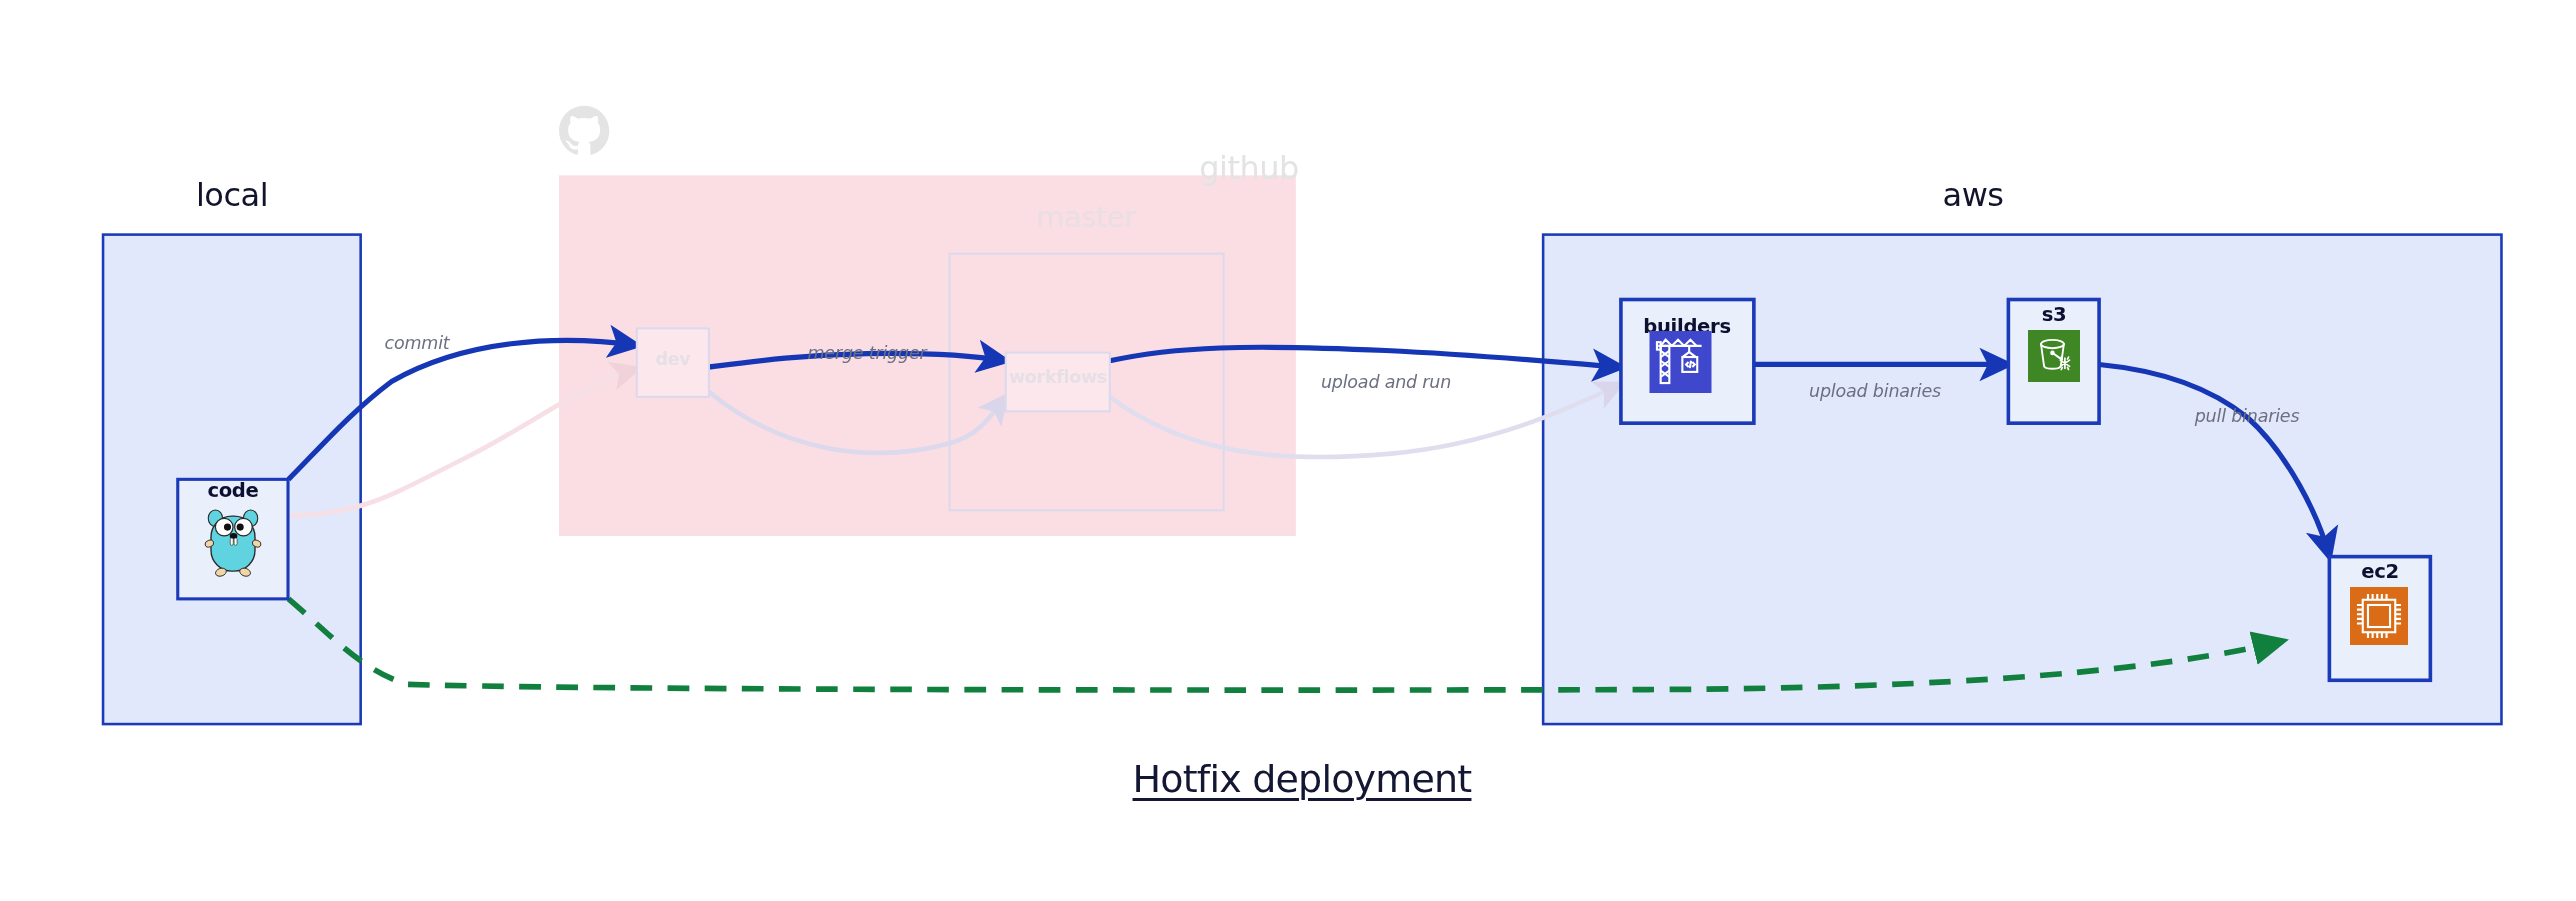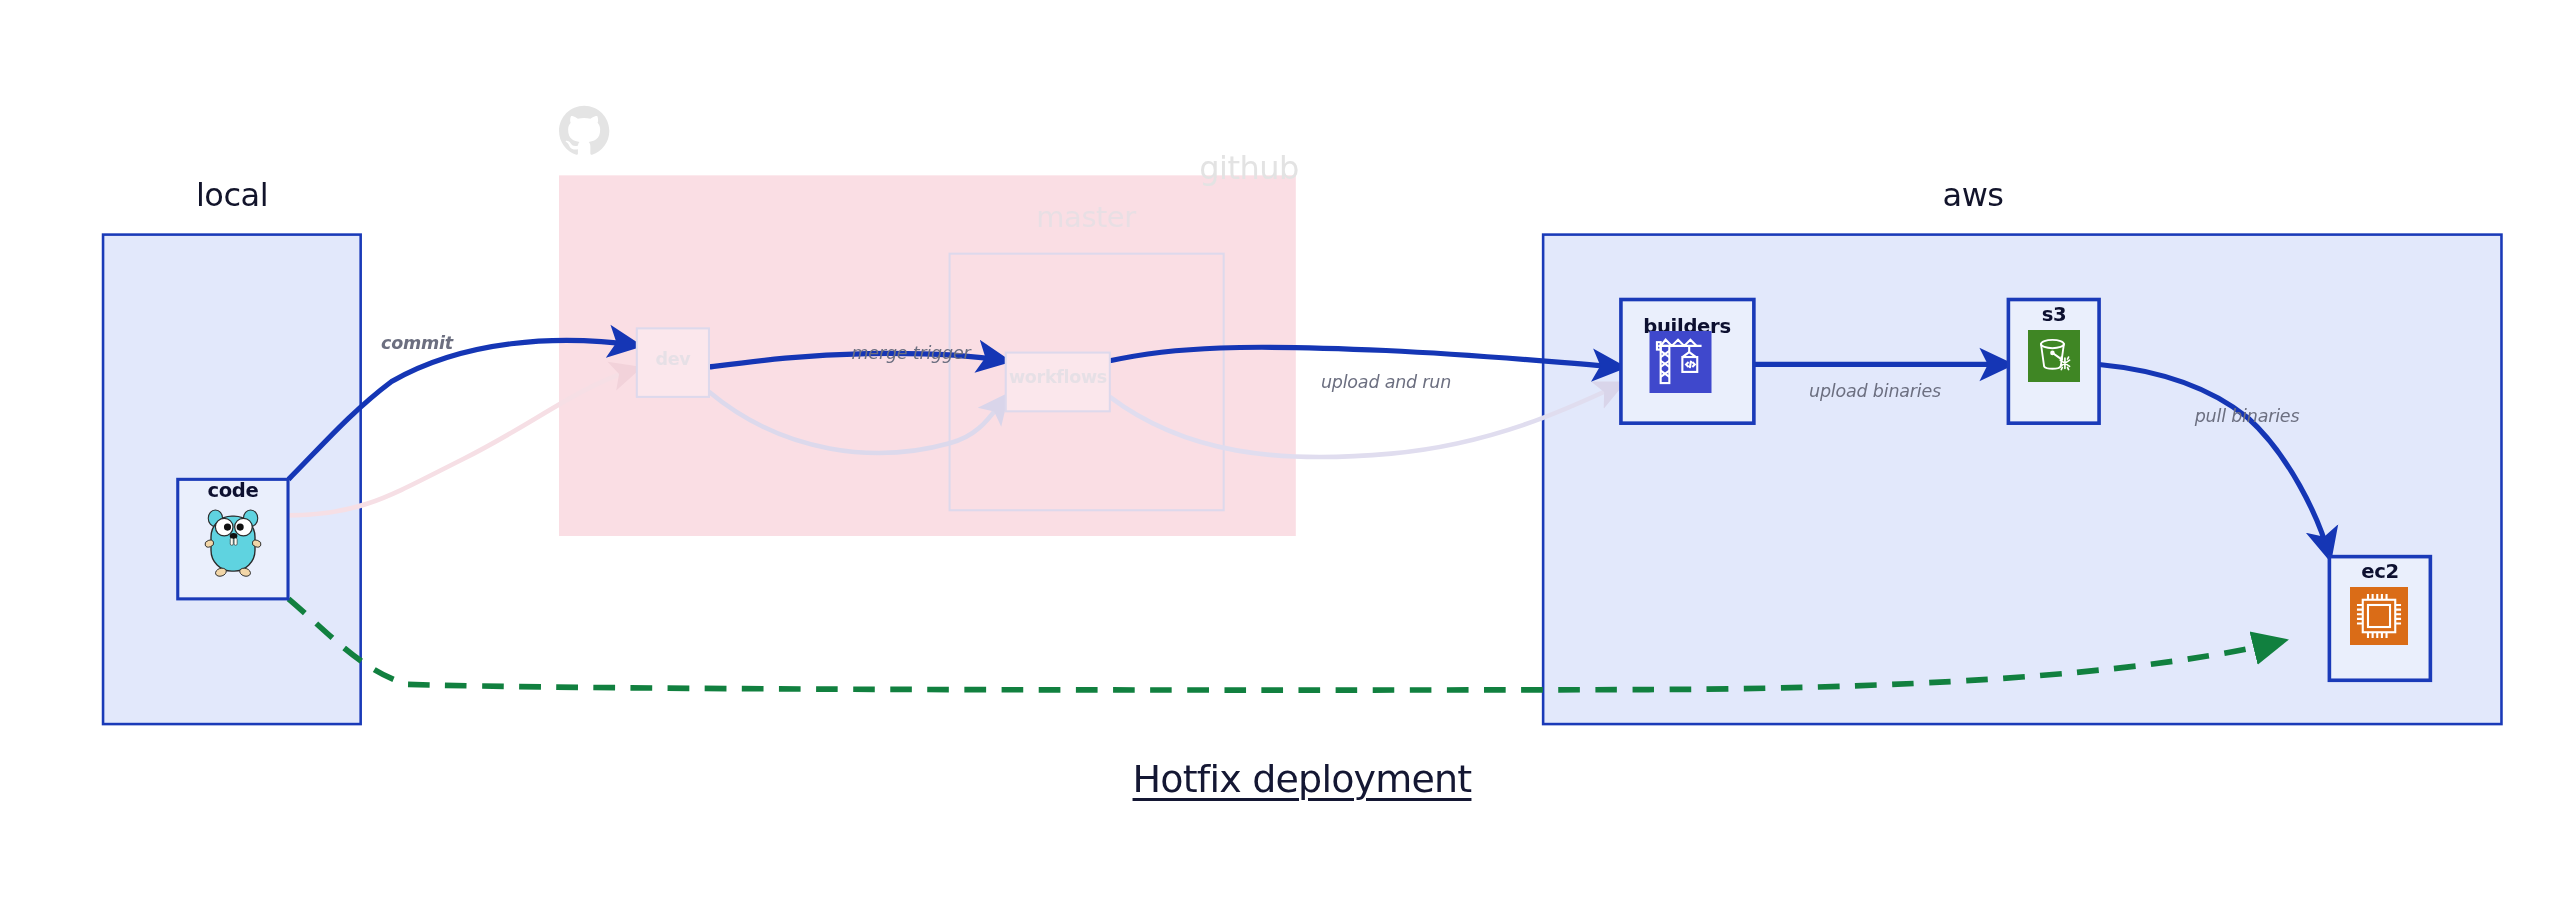--- a/index.html
+++ b/index.html
@@ -128,22 +128,22 @@
   <div class="cluster-label faded" style="left:1086px;top:200px;font-size:29px;color:#e8dfe4;">master</div>
   <div class="cluster-label" style="left:1973px;top:176px;">aws</div>
 
   <div class="node-label" style="left:233px;top:479px;">code</div>
   <div class="node-label faded" style="left:673px;top:349px;font-size:17.5px;">dev</div>
   <div class="node-label faded" style="left:1058px;top:367px;font-size:17.5px;">workflows</div>
   <div class="node-label" style="left:1687px;top:315px;">builders</div>
   <div class="node-label" style="left:2054px;top:303px;">s3</div>
   <div class="node-label" style="left:2380px;top:560px;">ec2</div>
 
-  <div class="edge-label" style="left:417px;top:343px;font-weight:bold;">commit</div>
-  <div class="edge-label" style="left:867px;top:353px;margin-left:44px;">merge trigger</div>
+  <div class="edge-label" style="left:417px;top:343px;">commit</div>
+  <div class="edge-label" style="left:867px;top:353px;">merge trigger</div>
   <div class="edge-label" style="left:1386px;top:350px;margin-top:32px;">upload and run</div>
   <div class="edge-label" style="left:1875px;top:372px;margin-top:19px;">upload binaries</div>
   <div class="edge-label" style="left:2247px;top:416px;">pull binaries</div>
 
   <div class="iconbox" style="left:199px;top:504px;width:68px;height:77px;">
     <svg viewBox="0 0 120 140" width="68" height="77">
 
       <ellipse cx="28" cy="26" rx="13" ry="15" fill="#5fd3e0" stroke="#2b2b2b" stroke-width="2"></ellipse>
       <ellipse cx="92" cy="26" rx="13" ry="15" fill="#5fd3e0" stroke="#2b2b2b" stroke-width="2"></ellipse>
 

